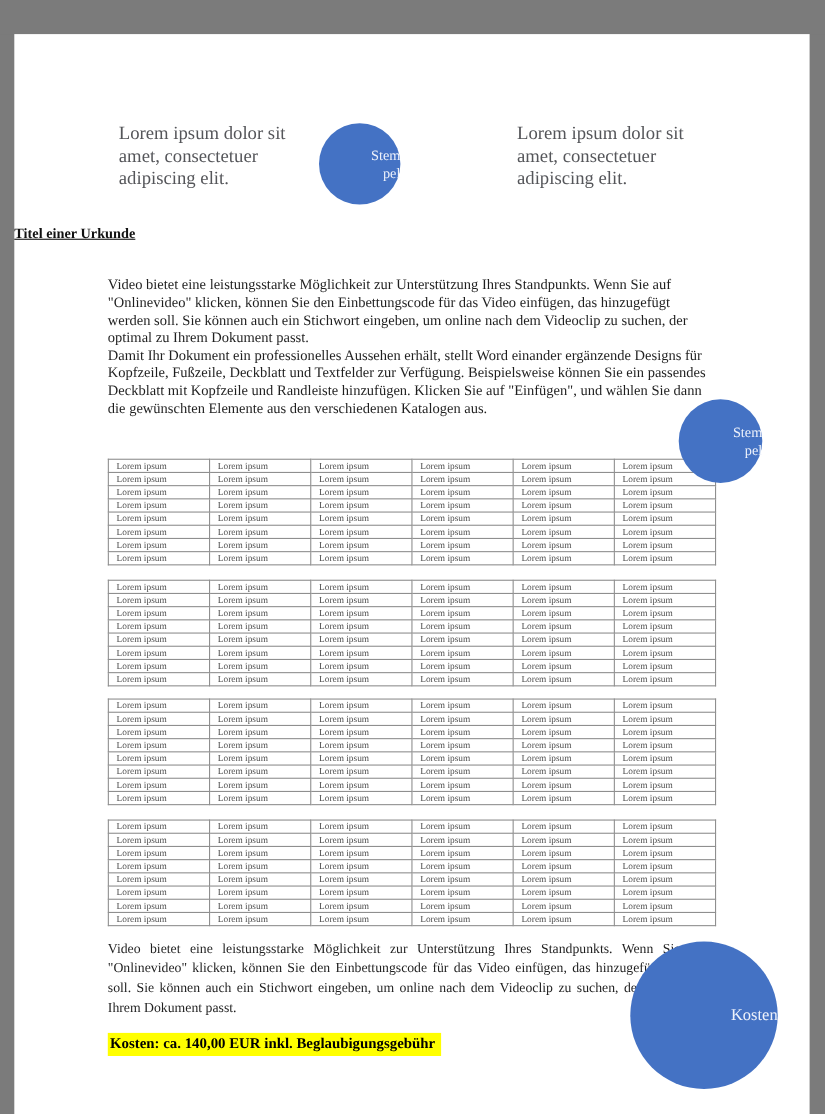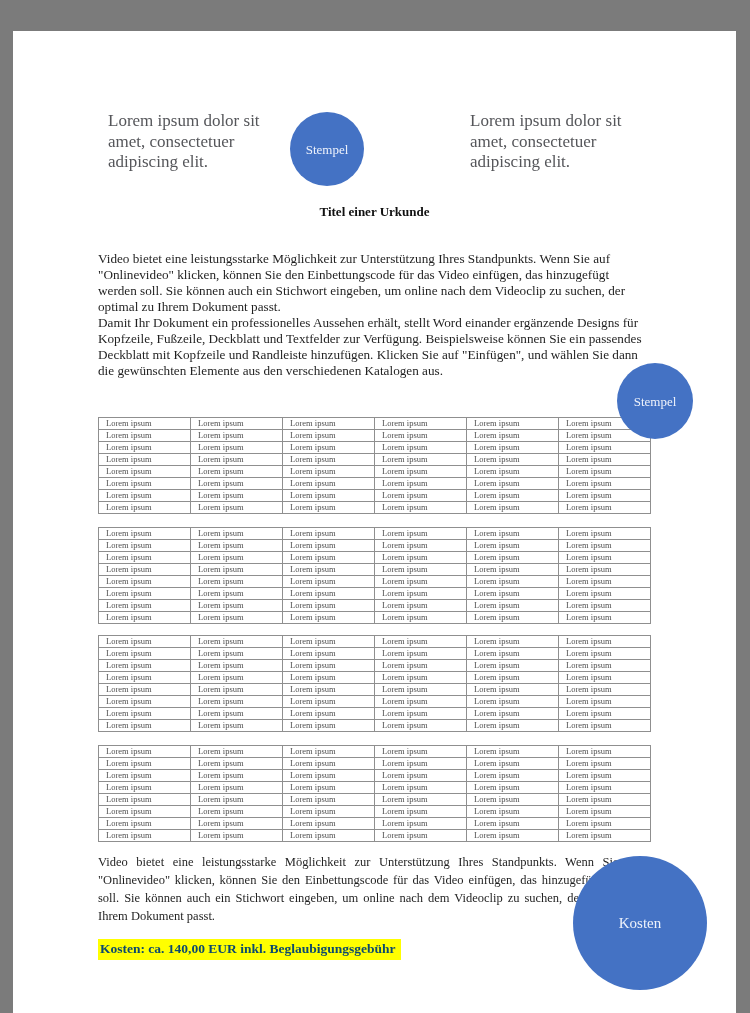--- a/index.html
+++ b/index.html
@@ -34,23 +34,23 @@
     position:absolute;
     top:80px;width:185px;
     font-size:17px;line-height:20.5px;
     color:var(--muted-text);
   }
   .lorem-block.left{left:108px;}
   .lorem-block.right{left:470px;}
   .doc-title{
     position:absolute;
     left:13px;top:173px;width:723px;
-    text-align:center;
     font-size:13px;font-weight:bold;
     color:var(--title-black);
+    text-decoration:underline;
   }
   .paragraphs{
     position:absolute;
     left:98px;top:220px;width:545px;
     font-size:13.2px;line-height:16px;
     color:var(--body-text);
   }
   .paragraphs p{margin:0;}
   .lorem-table{
     position:absolute;
@@ -78,31 +78,31 @@
     font-size:12.5px;line-height:18px;
     text-align:justify;
     color:var(--body-text);
   }
   .cost-line{
     position:absolute;
     left:98px;top:908px;
     display:inline-block;
     background:var(--highlight-yellow);
     font-size:13.5px;font-weight:bold;
-    color:#0c4a6e;
+    color:#000000;
     padding:2px 5px 3px 2px;
     white-space:nowrap;
   }
   .stamp{
     position:absolute;
     border-radius:50%;
     background:var(--stamp-blue);
     color:var(--stamp-text);
-    display:flex;
-    align-items:center;justify-content:center;
+    display:flex;flex-direction:column;
+    align-items:flex-end;justify-content:center;
     text-align:center;
     z-index:5;
     font-family:"Liberation Serif", serif;
   }
   .stamp-top{left:290px;top:81px;width:74px;height:74px;font-size:13px;line-height:17px;}
   .stamp-middle{left:617px;top:332px;width:76px;height:76px;font-size:13px;line-height:17px;}
   .stamp-bottom{left:573px;top:825px;width:134px;height:134px;font-size:15px;}
 </style>
 </head>
 <body>

